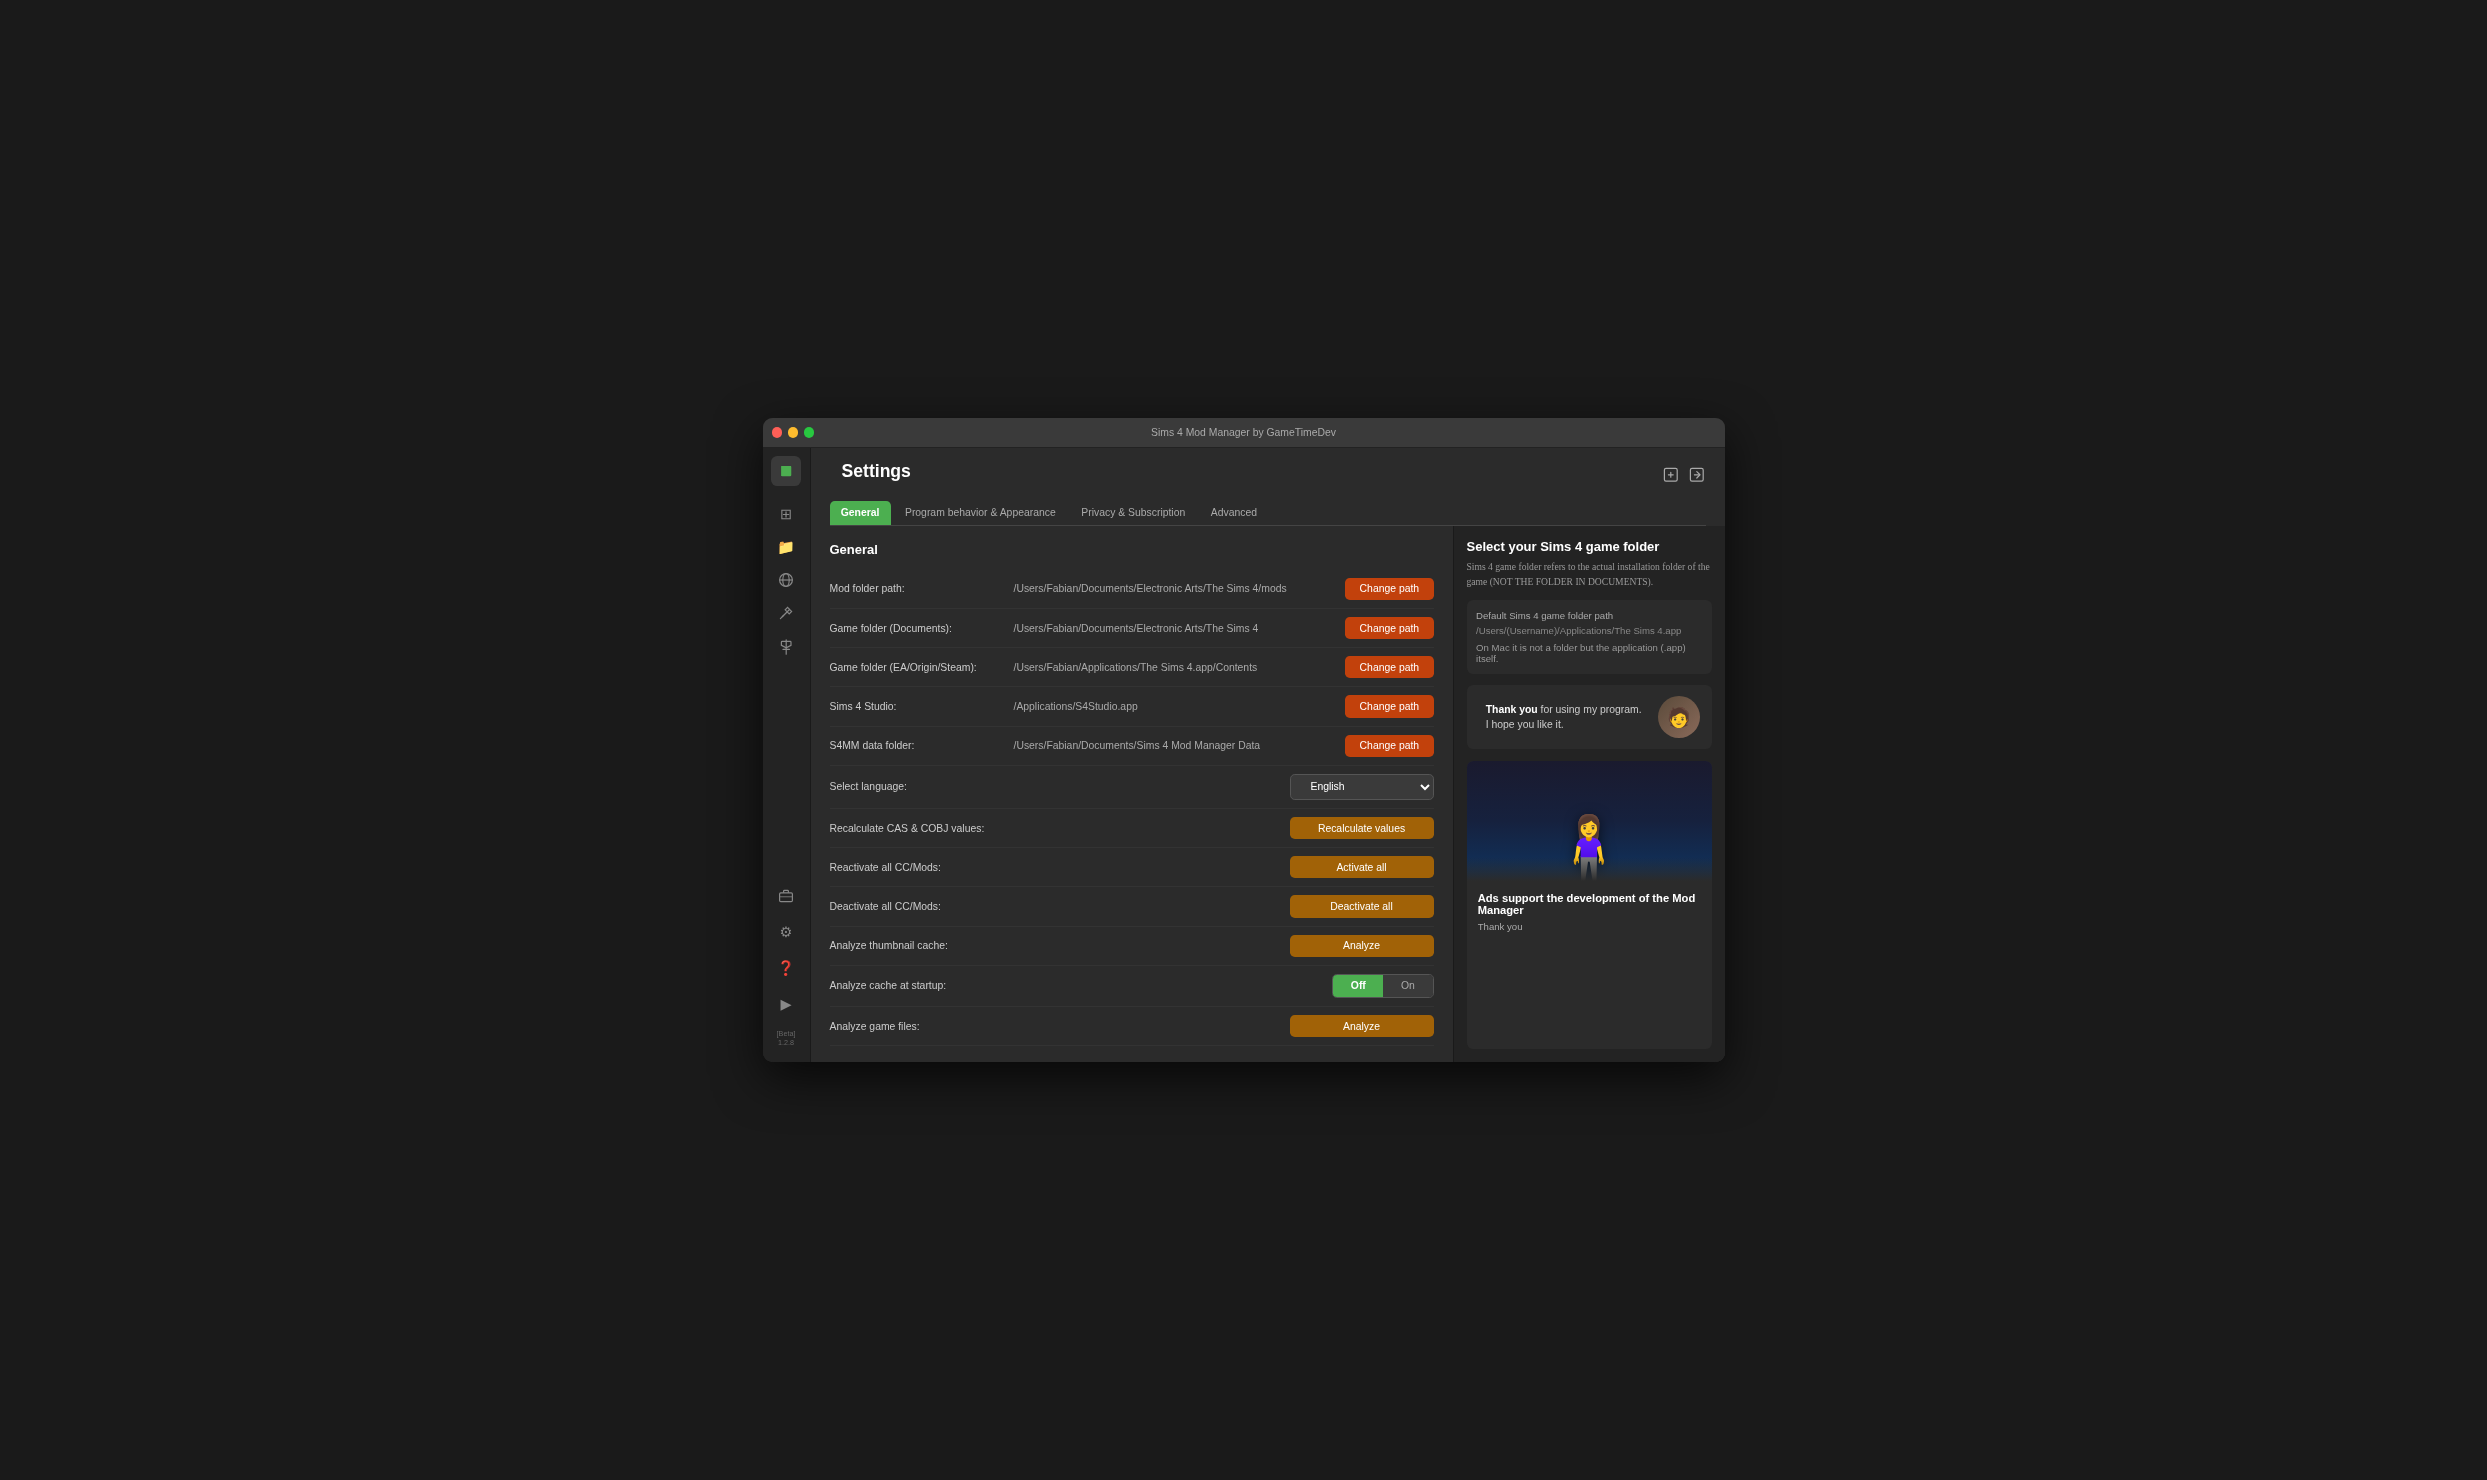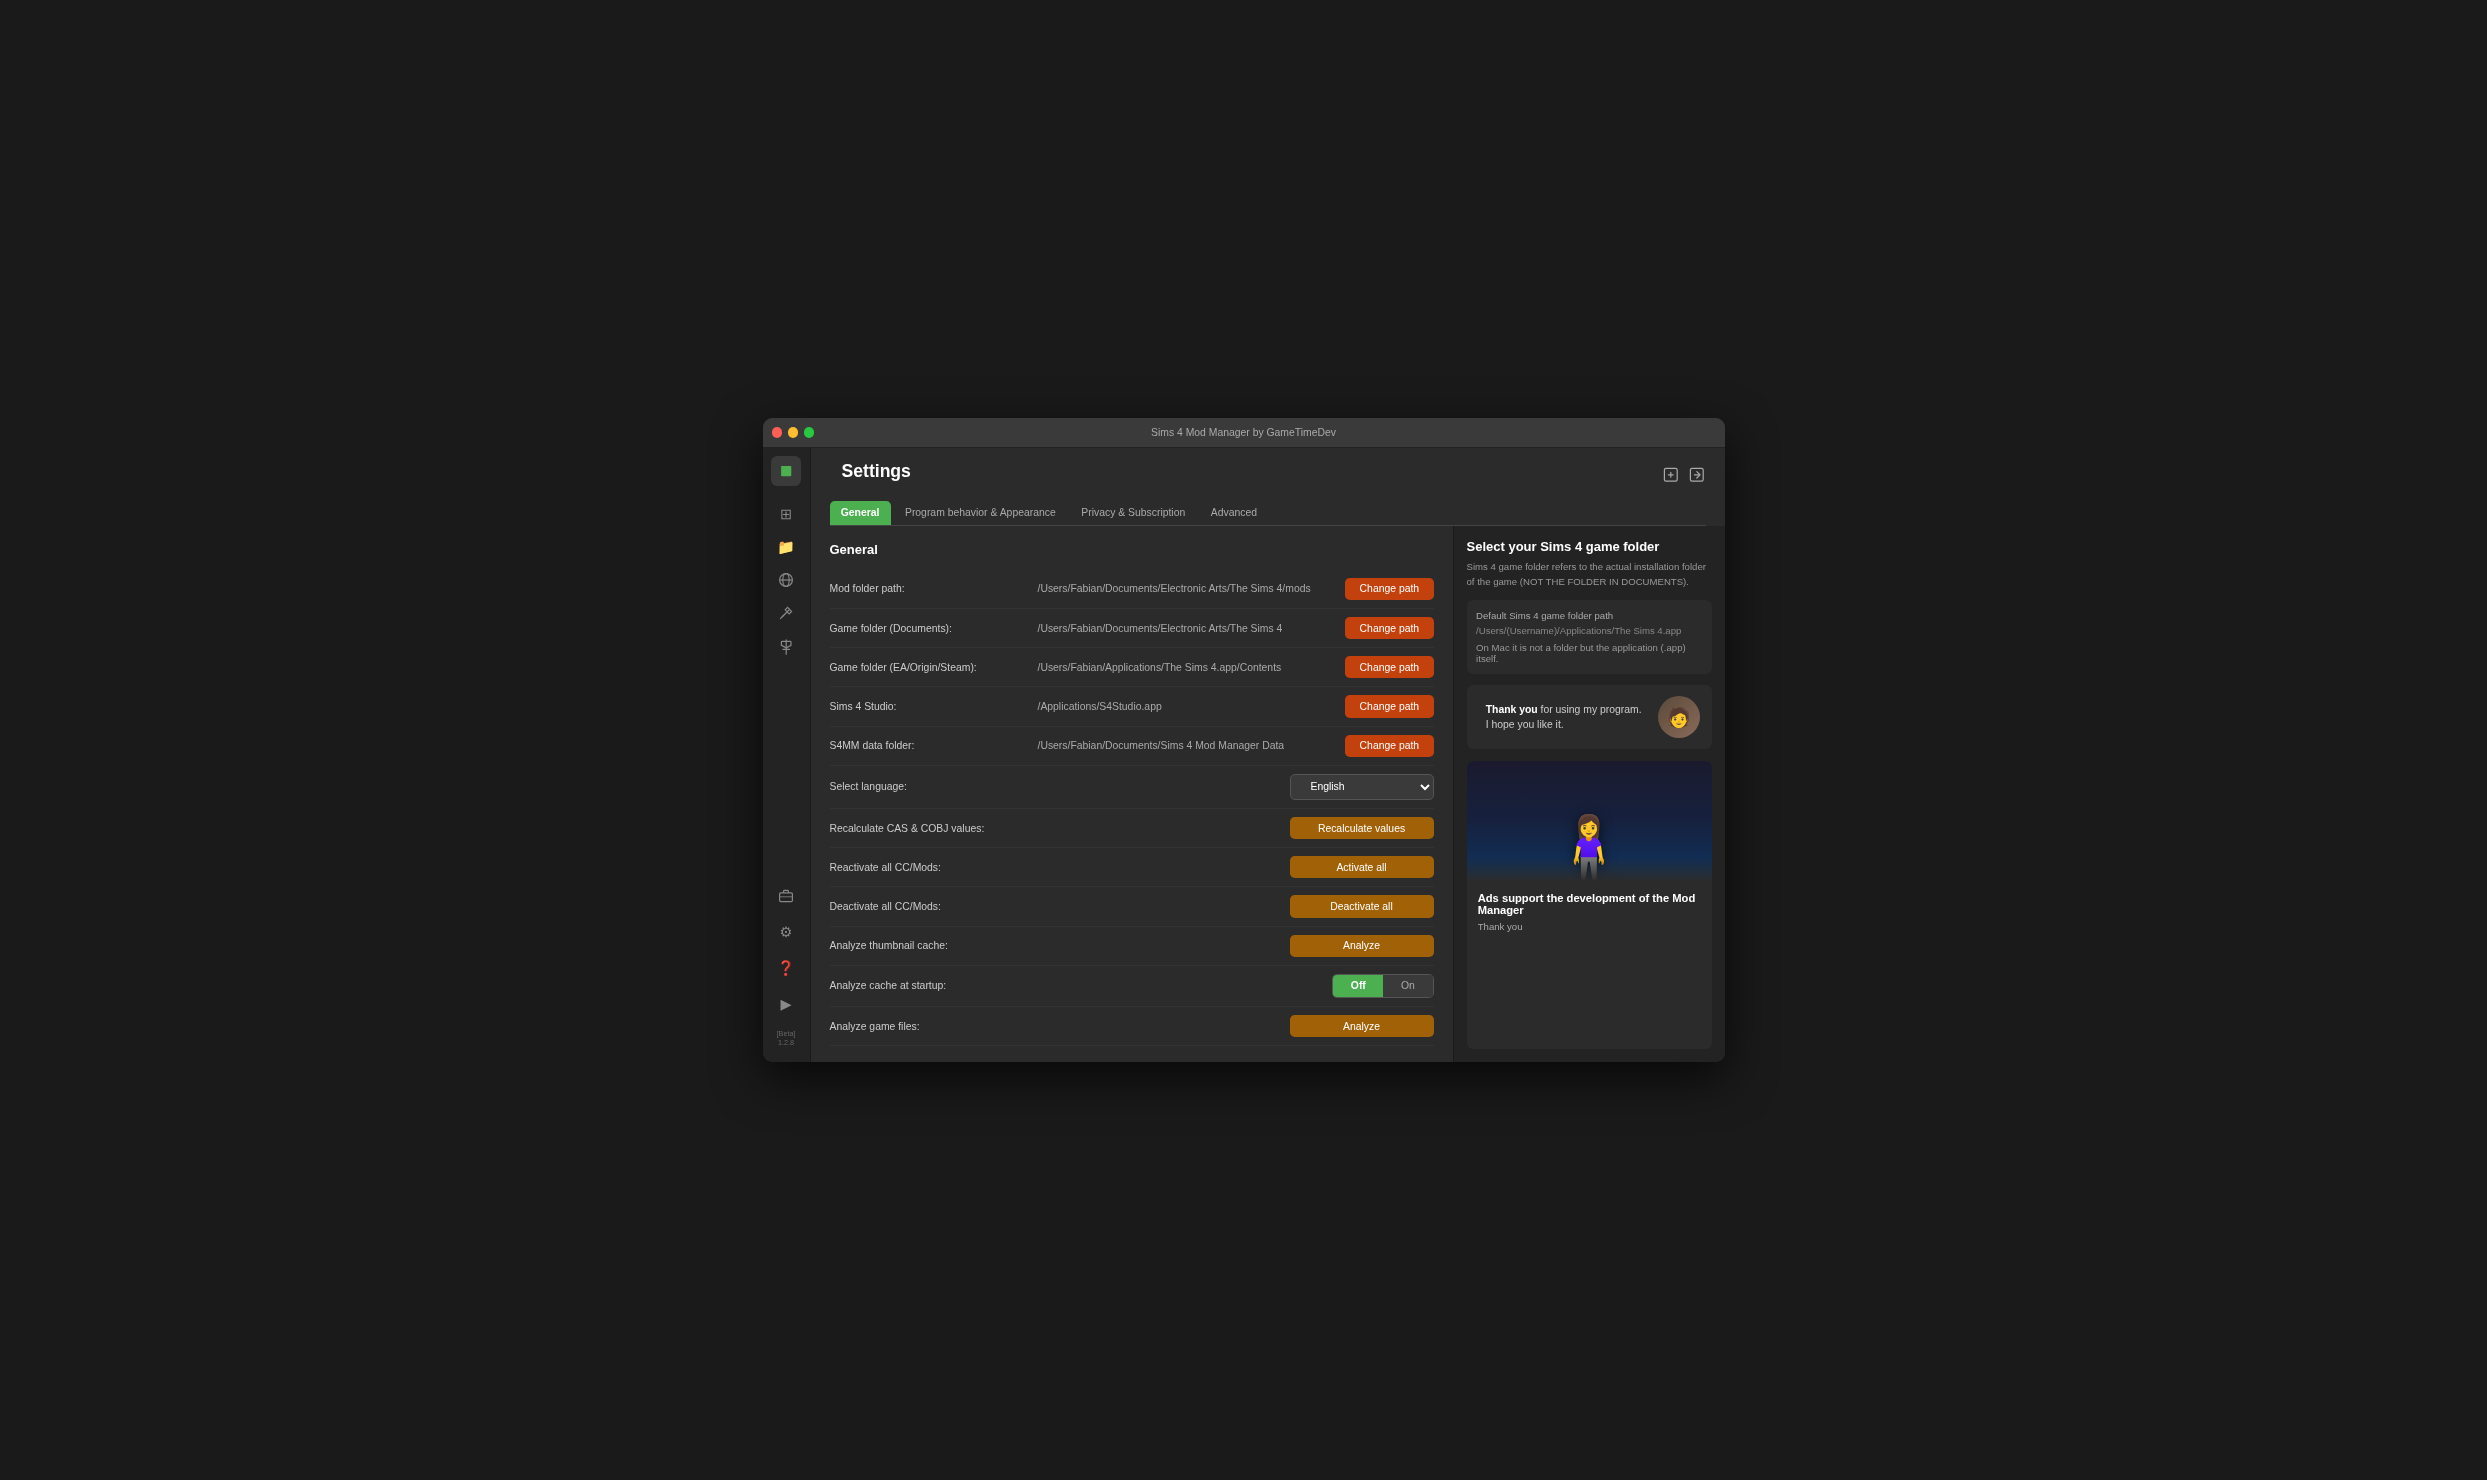--- a/index.html
+++ b/index.html
@@ -146,21 +146,21 @@
       color: #fff;
       margin-bottom: 13px;
     }
     .setting-row {
       display: flex;
       align-items: center;
       padding: 8px 0;
       border-bottom: 0.8px solid #333;
     }
     .setting-label {
-      width: 208px;
+      width: 184px;
       font-size: 10.4px;
       color: #ccc;
       flex-shrink: 0;
     }
     .setting-value {
       flex: 1;
       font-size: 10.4px;
       color: #aaa;
     }
     .change-path-btn {
@@ -225,20 +225,21 @@
     .info-title {
       font-size: 13px;
       font-weight: 700;
       color: #fff;
       margin-bottom: 6.4px;
     }
     .info-text {
       font-size: 9.6px;
       color: #999;
       line-height: 1.5;
+      font-family: Liberation Serif, serif;
     }
     .path-box {
       background: #2b2b2b;
       border-radius: 6.4px;
       padding: 9.6px;
     }
     .path-box-title {
       font-size: 9.6px;
       color: #aaa;
       margin-bottom: 4px;

